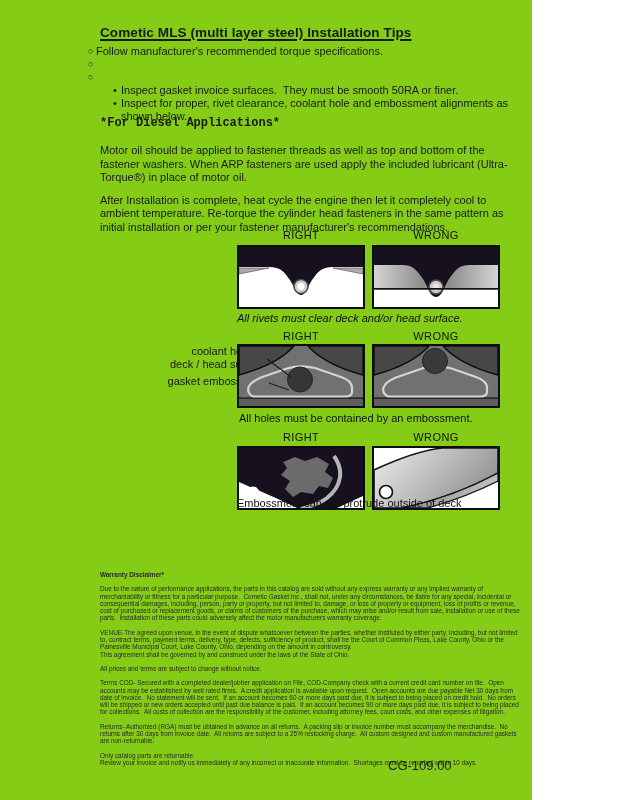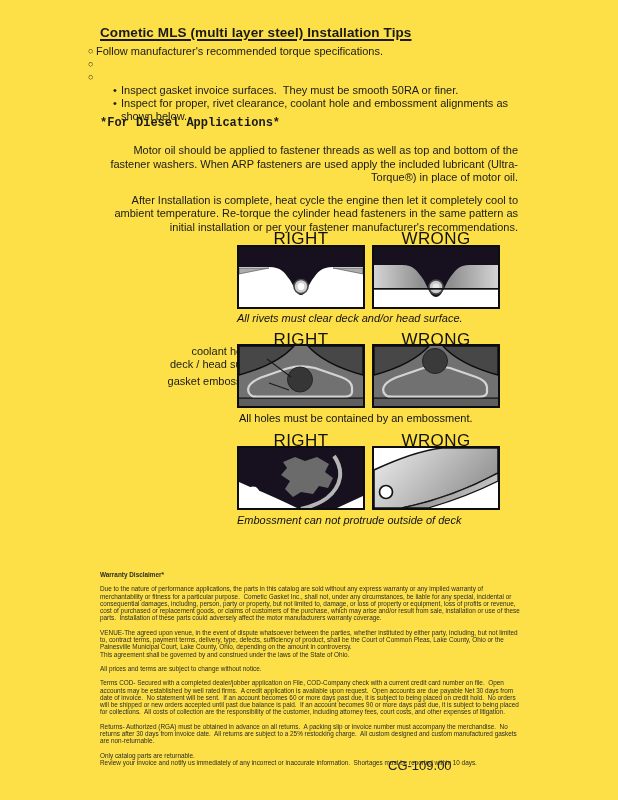--- a/index.html
+++ b/index.html
@@ -1,36 +1,36 @@
 <!DOCTYPE html>
 <html><head>
 <meta charset="utf-8">
 <style>
   html,body{margin:0;padding:0;background:#ffffff;}
   .page{
-    position:relative;width:618px;height:800px;background:#fde047;overflow:hidden;
+    position:relative;width:532px;height:800px;background:#84cc16;overflow:hidden;
     font-family:"Liberation Sans","DejaVu Sans",sans-serif;color:#1a1a1a;
   }
   .abs{position:absolute;}
   .pre{white-space:pre-wrap;}
   
   .title{left:100px;top:25px;font-size:13.5px;font-weight:bold;letter-spacing:.1px;}
   .title span{text-decoration:underline;text-decoration-thickness:1.5px;text-underline-offset:2px;}
   
   .tips{left:88px;top:45px;width:440px;font-size:11px;line-height:13px;}
   .tiprow{display:flex;}
   .tiprow .mark{width:8px;flex:0 0 8px;font-size:9px;line-height:13px;}
   .subrow{margin-left:25px;}
   .subrow .mark{width:8px;flex:0 0 8px;font-size:11px;line-height:13px;}
   
   .diesel{left:100px;top:116px;width:418px;font-size:11px;line-height:13.5px;}
   .diesel h3{margin:0 0 14px 0;font-size:12px;line-height:14px;font-family:Liberation Mono, monospace;}
-  .diesel p{margin:0 0 9px 0;text-align:right;}
+  .diesel p{margin:0 0 9px 0;}
   
-  .figlabel{width:128px;text-align:center;font-size:17px;letter-spacing:.4px;color:#111;}
+  .figlabel{width:128px;text-align:center;font-size:11px;letter-spacing:.4px;color:#111;}
   .figbox{width:124px;height:60px;border:2px solid #0d0d0d;background:#fff;}
   .figbox svg{display:block;}
   .caption{font-size:11px;line-height:11.5px;color:#111;}
   .sidelabels{left:120px;top:345px;width:146px;text-align:right;font-size:11px;line-height:12.5px;}
   .sidelabel2{left:120px;top:375px;width:146px;text-align:right;font-size:11px;line-height:12.5px;}
   
   .legal{left:100px;top:571px;width:420px;font-size:6.4px;line-height:7.3px;color:#2a2a2a;}
   .legal .lh{font-weight:bold;margin:0 0 7px 0;}
   .legal p{margin:0 0 7px 0;}
   .pagenum{left:388px;top:758px;font-size:13px;color:#222;}
@@ -160,21 +160,21 @@
           <stop offset="0" stop-color="#7c7c7c"></stop>
             <stop offset="1" stop-color="#c4c4c4"></stop>
         </linearGradient>
       </defs>
       <rect x="0" y="0" width="124" height="60" fill="#ffffff"></rect>
       <path d="M0,22 C28,9 50,2 68,0 L124,0 L124,25 C96,40 62,53 28,60 L0,60 Z" fill="url(#gband)" stroke="#141414" stroke-width="1.6"></path>
       <path d="M124,25 C96,40 62,53 28,60 L54,60 C82,52 104,43 124,33 Z" fill="url(#gemb)" stroke="#141414" stroke-width="1.3"></path>
       <circle cx="12" cy="44" r="6.5" fill="#ffffff" stroke="#141414" stroke-width="1.7"></circle>
     </svg>
   </div>
-  <div class="abs caption" style="left:237px;top:515px;font-style:italic;">
+  <div class="abs caption" style="left:237px;top:498px;">
     <div>Embossment can not protrude outside of deck</div>
   </div>
 
   <svg class="abs overlay">
     <line x1="267" y1="359" x2="291" y2="377" stroke="#1a1a1a" stroke-width="1.1"></line>
     <line x1="269" y1="383" x2="289" y2="390" stroke="#1a1a1a" stroke-width="1.1"></line>
   </svg>
 
   <div class="abs legal">
     <p class="lh">Warranty Disclaimer*</p>

